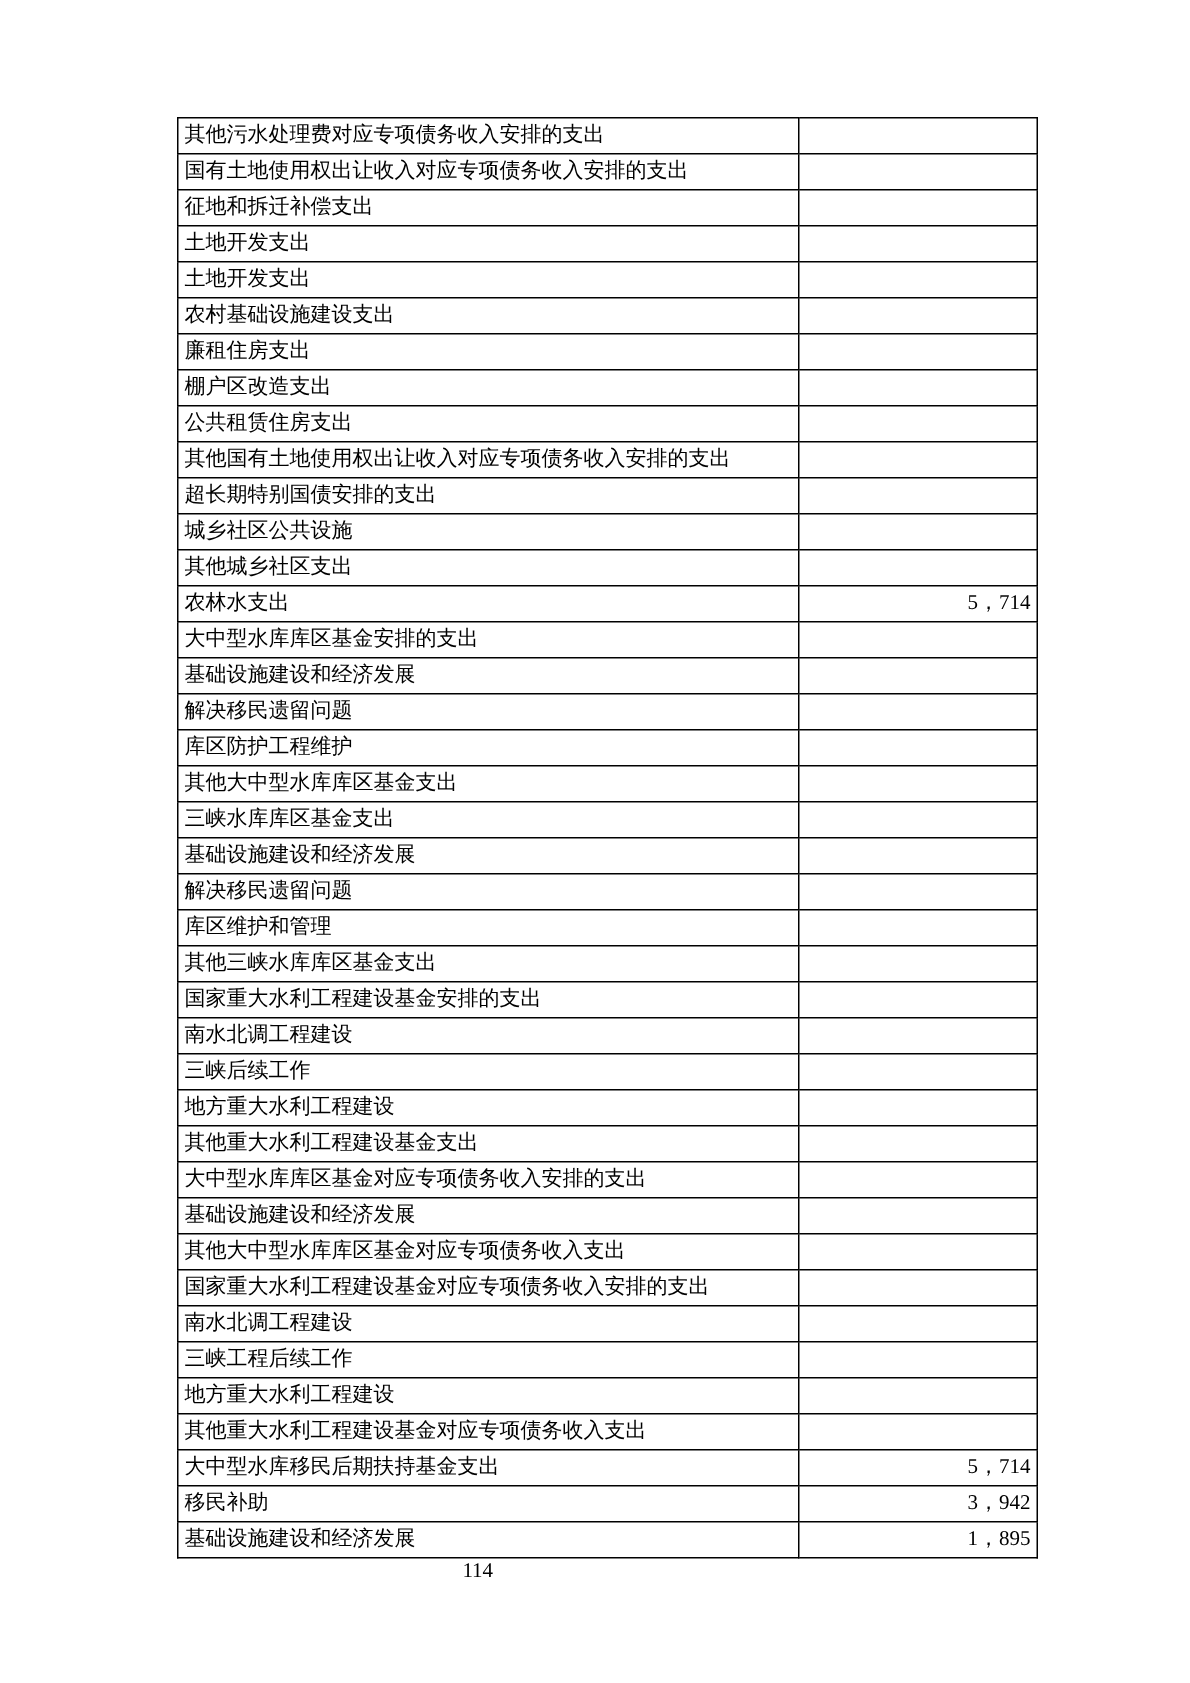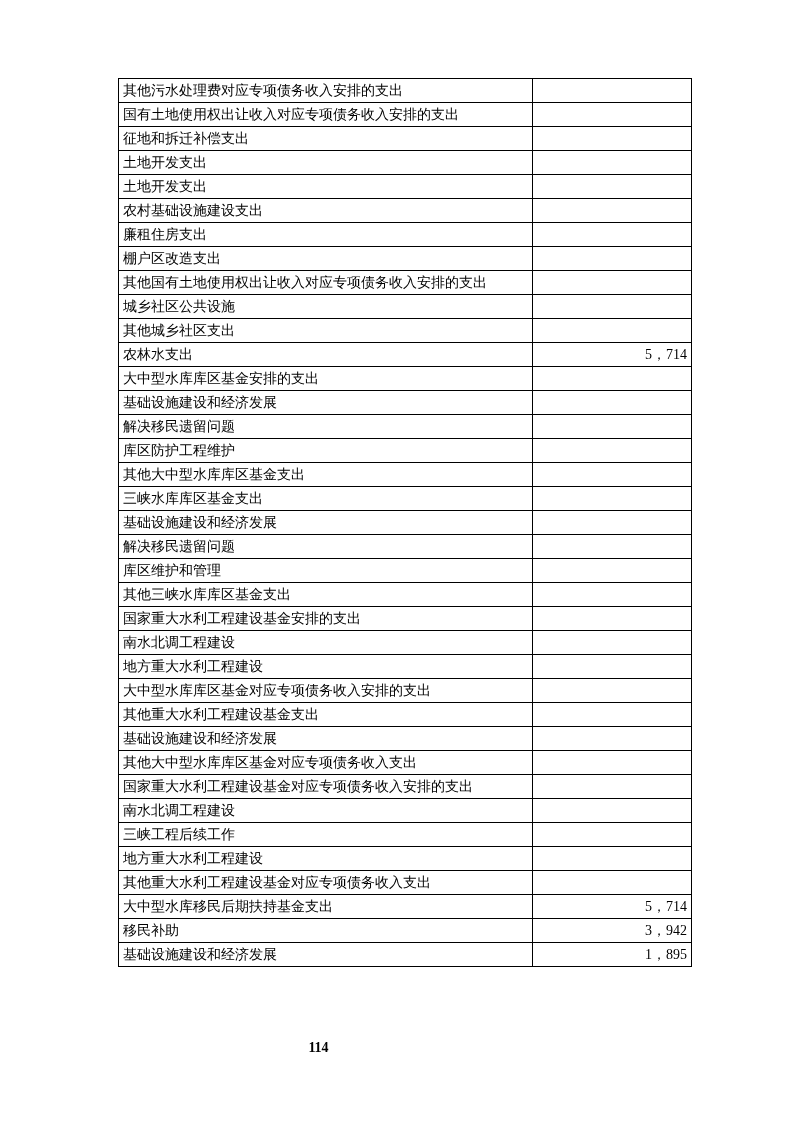--- a/index.html
+++ b/index.html
@@ -51,21 +51,20 @@
   .ind1 { padding-left: 18px; }
   .ind2 { padding-left: 32px; }
   .page-number {
     position: absolute;
     left: 0;
     right: 0;
     top: 1040px;
     text-align: center;
     font-size: 14px;
     font-family: "Liberation Serif", "DejaVu Serif", serif;
-    font-weight: bold;
   }
 </style>
 </head>
 <body>
 
 <div class="page">
   <table class="budget">
     <tbody>
         <tr>
           <td class="label ind1">其他污水处理费对应专项债务收入安排的支出</td>
@@ -93,21 +92,29 @@
         </tr>
         <tr>
           <td class="label ind1">廉租住房支出</td>
           <td class="value"></td>
         </tr>
         <tr>
           <td class="label ind1">棚户区改造支出</td>
           <td class="value"></td>
         </tr>
         <tr>
+          <td class="label ind1">公共租赁住房支出</td>
+          <td class="value"></td>
+        </tr>
+        <tr>
           <td class="label ind1">其他国有土地使用权出让收入对应专项债务收入安排的支出</td>
+          <td class="value"></td>
+        </tr>
+        <tr>
+          <td class="label ind0">超长期特别国债安排的支出</td>
           <td class="value"></td>
         </tr>
         <tr>
           <td class="label ind1">城乡社区公共设施</td>
           <td class="value"></td>
         </tr>
         <tr>
           <td class="label ind1">其他城乡社区支出</td>
           <td class="value"></td>
         </tr>
@@ -157,29 +164,33 @@
         </tr>
         <tr>
           <td class="label ind1">国家重大水利工程建设基金安排的支出</td>
           <td class="value"></td>
         </tr>
         <tr>
           <td class="label ind2">南水北调工程建设</td>
           <td class="value"></td>
         </tr>
         <tr>
+          <td class="label ind2">三峡后续工作</td>
+          <td class="value"></td>
+        </tr>
+        <tr>
           <td class="label ind2">地方重大水利工程建设</td>
           <td class="value"></td>
         </tr>
         <tr>
+          <td class="label ind2">其他重大水利工程建设基金支出</td>
+          <td class="value"></td>
+        </tr>
+        <tr>
           <td class="label ind1">大中型水库库区基金对应专项债务收入安排的支出</td>
-          <td class="value"></td>
-        </tr>
-        <tr>
-          <td class="label ind2">其他重大水利工程建设基金支出</td>
           <td class="value"></td>
         </tr>
         <tr>
           <td class="label ind2">基础设施建设和经济发展</td>
           <td class="value"></td>
         </tr>
         <tr>
           <td class="label ind2">其他大中型水库库区基金对应专项债务收入支出</td>
           <td class="value"></td>
         </tr>

